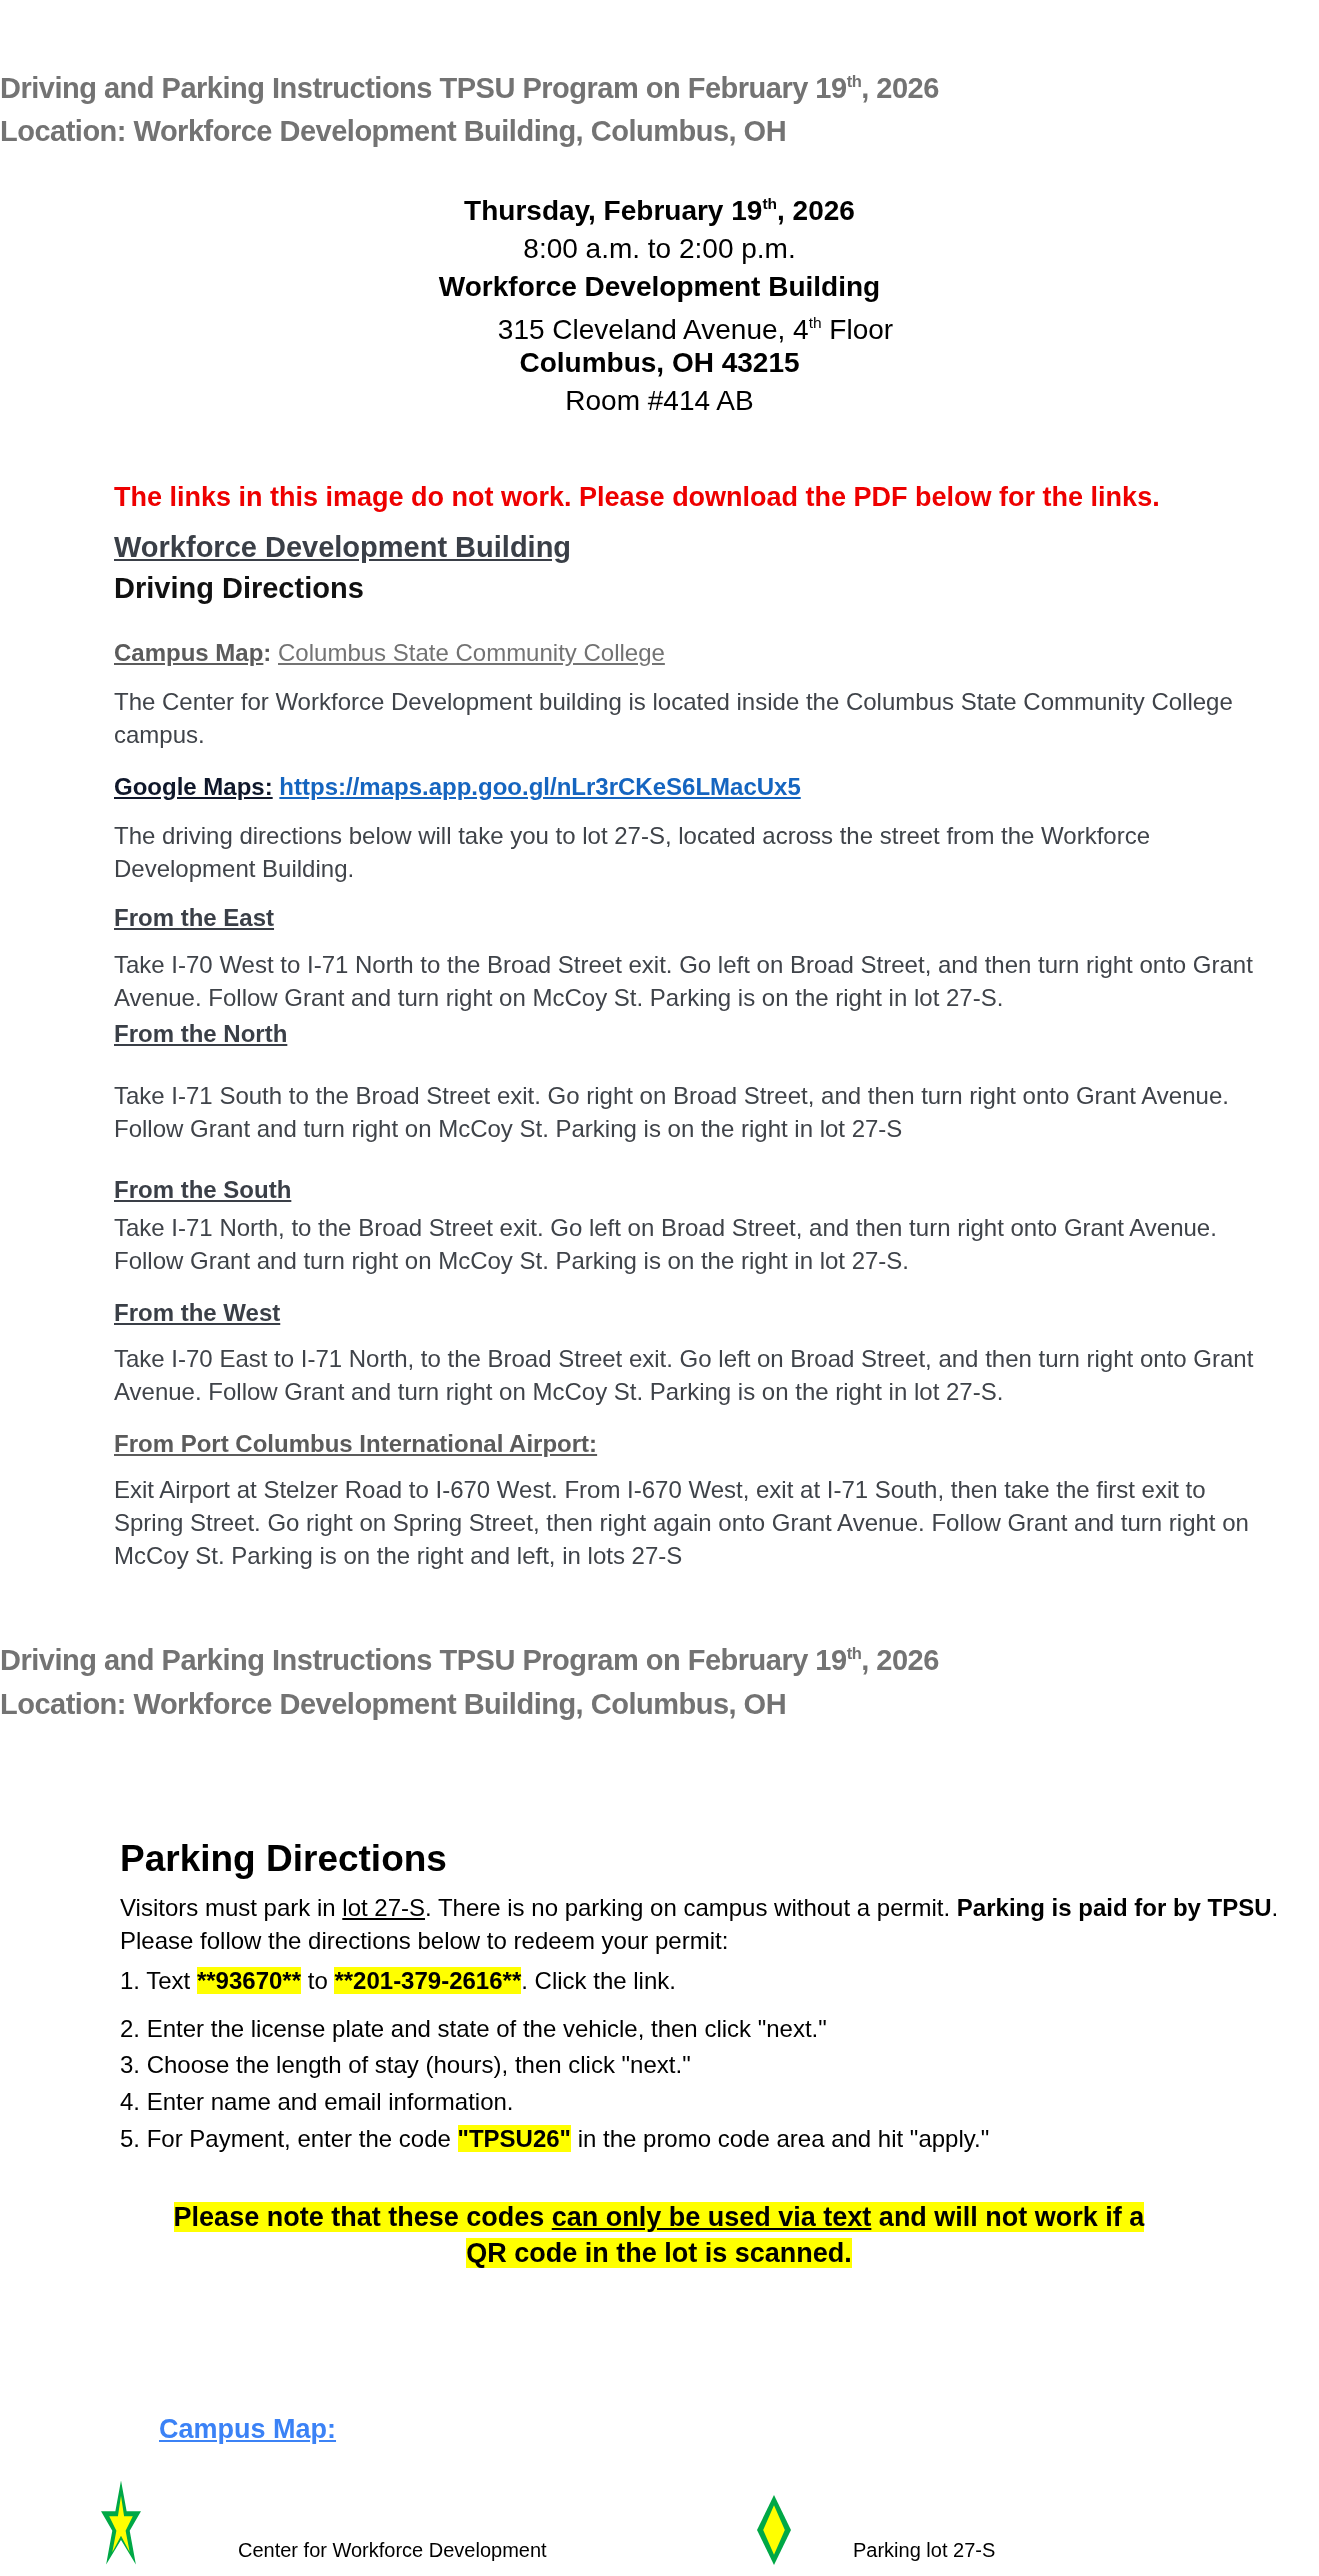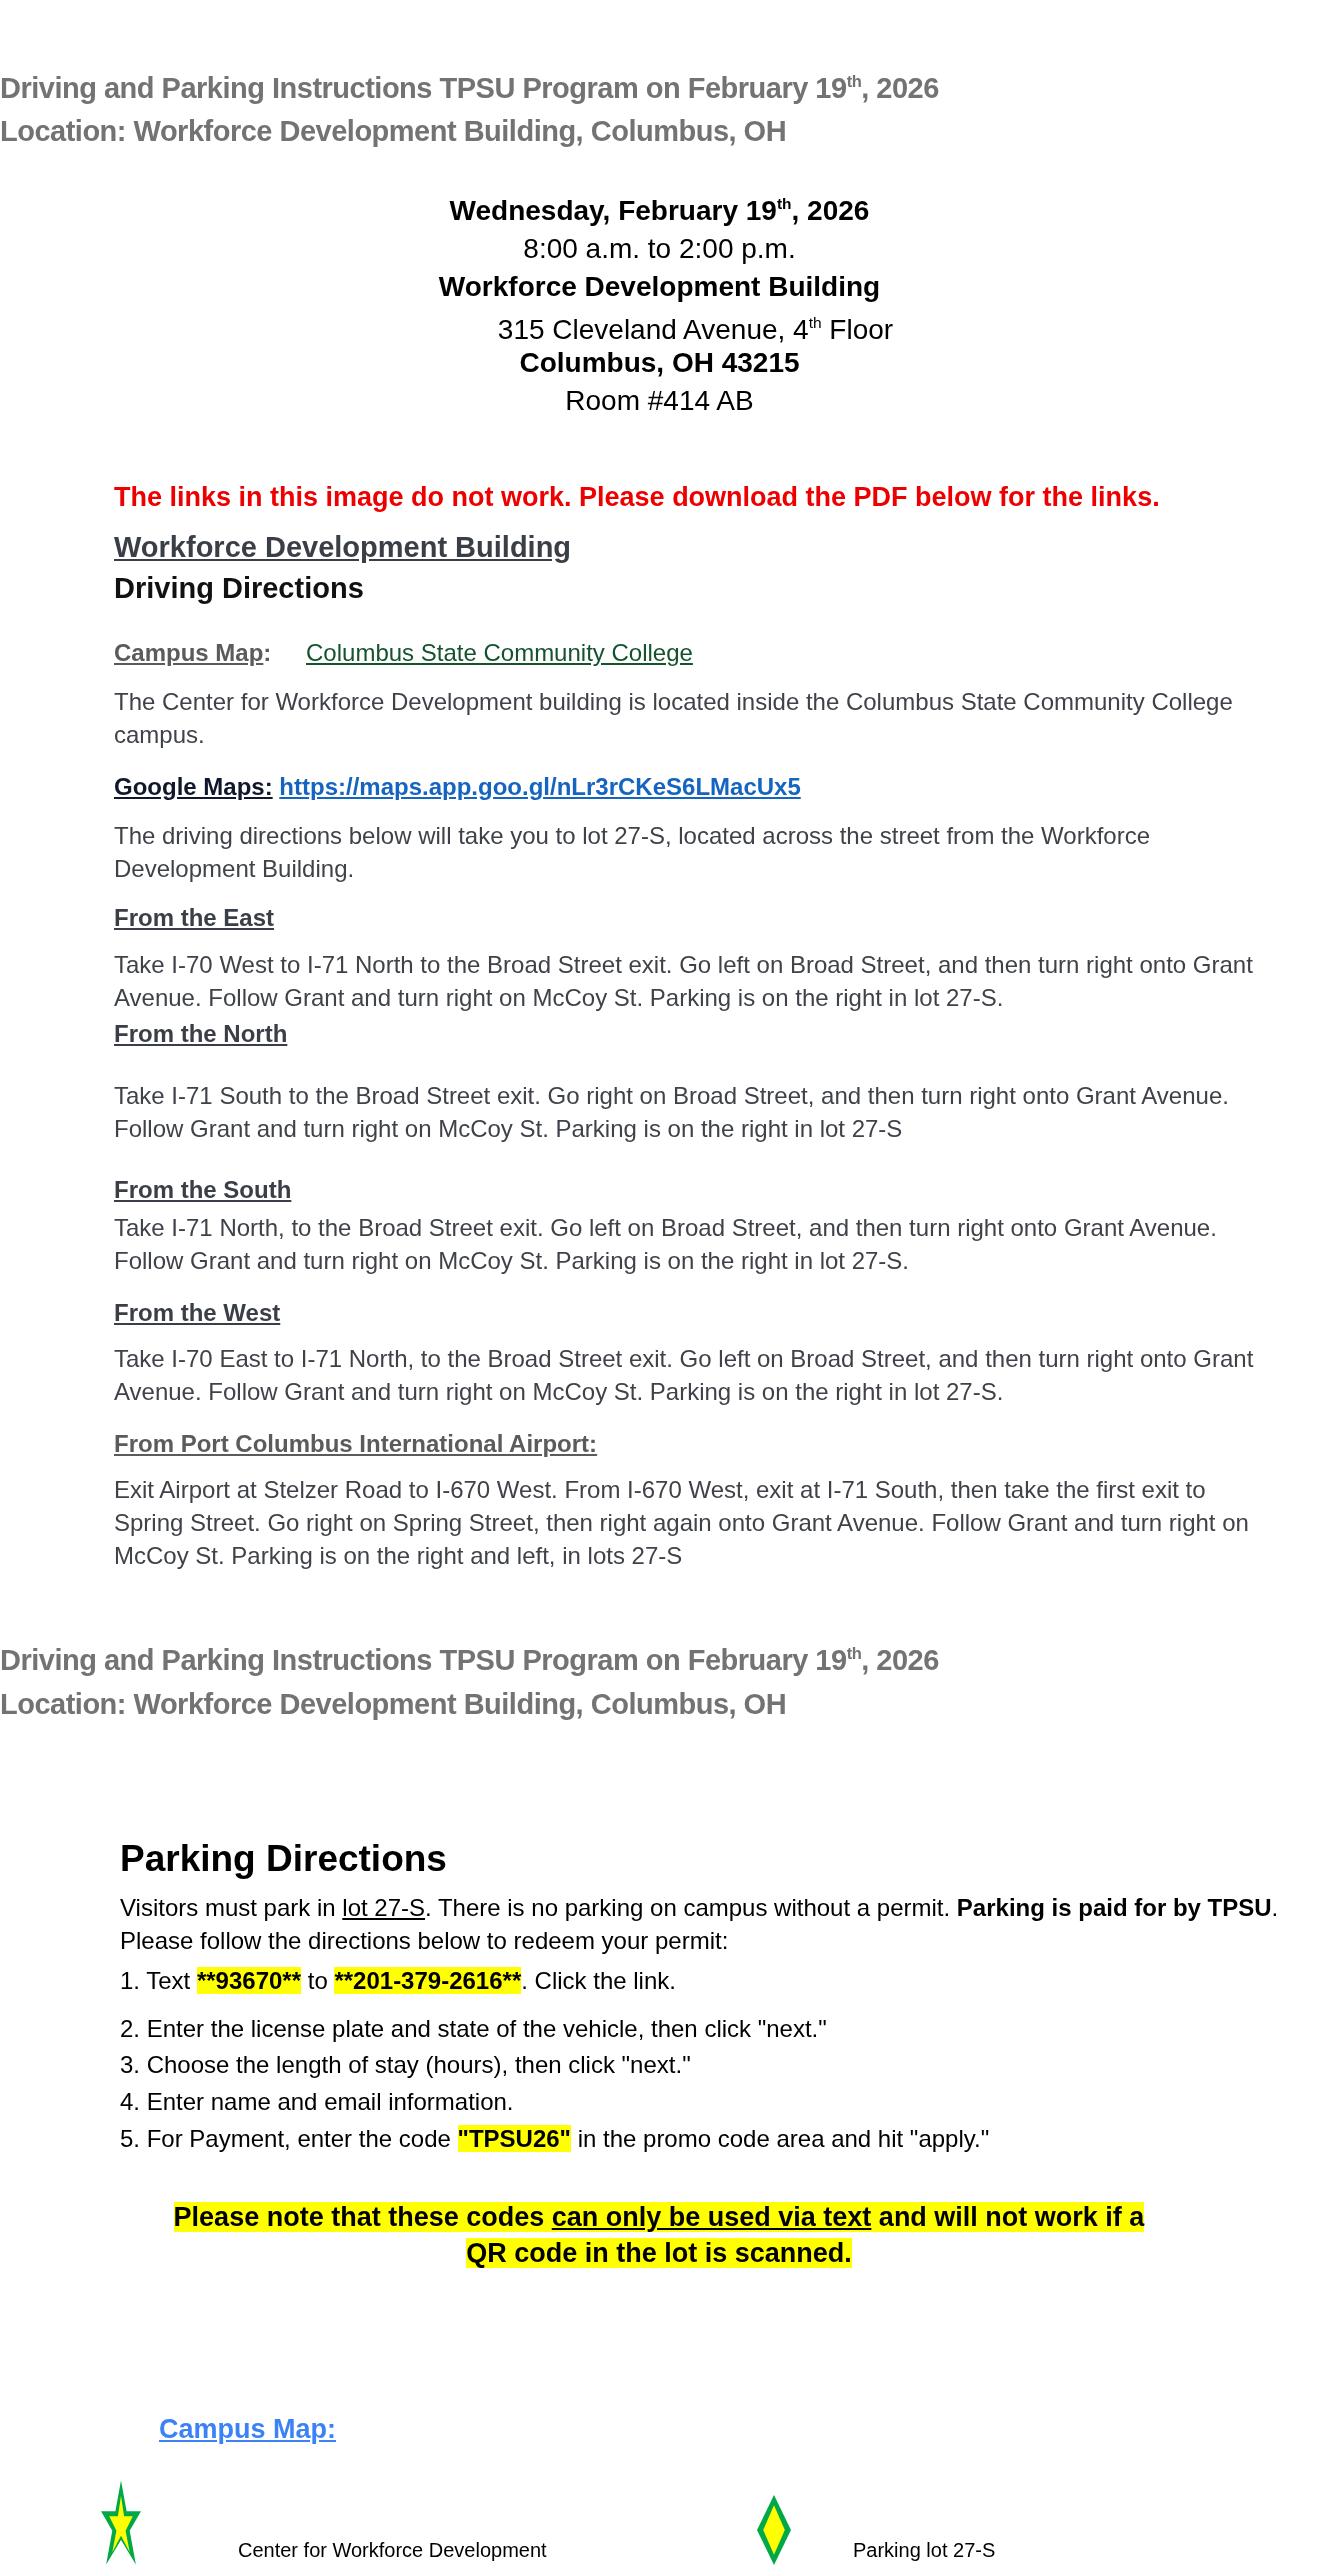--- a/index.html
+++ b/index.html
@@ -9,42 +9,42 @@
   .title sup { font-size: 16.5px; vertical-align: 11.3px; line-height: 0; }
   .info { left: 0; width: 1319px; text-align: center; font-size: 28px; line-height: 38px; color: #000; }
   .info .b { font-weight: bold; }
   .info sup { font-size: 15.5px; vertical-align: 11.3px; line-height: 0; }
   .warn { left: 114px; font-size: 27px; font-weight: bold; color: #ee0000; white-space: nowrap; }
   .h-under { left: 114px; font-size: 29px; font-weight: bold; color: #3a3f47; text-decoration: underline; white-space: nowrap; }
   .h-plain { left: 114px; font-size: 29px; font-weight: bold; color: #111; white-space: nowrap; }
   .para { left: 114px; width: 1164px; font-size: 24px; line-height: 33px; color: #3f4349; }
   .sub { left: 114px; font-size: 24px; font-weight: bold; color: #3a3f47; text-decoration: underline; white-space: nowrap; }
   .lbl-gray { color: #5b5b5b; font-weight: bold; text-decoration: underline; }
-  .link { color: #14532d; text-decoration: underline; margin-left: 28px; }
+  .link { color: #737373; text-decoration: underline; }
   .link-b { color: #1565c0; text-decoration: underline; font-weight: bold; }
   .pk { left: 120px; width: 1159px; font-size: 24px; line-height: 33px; color: #000; }
   .pk .b { font-weight: bold; }
   .pk .u { text-decoration: underline; }
   .hl { background: #ffff00; font-weight: bold; }
   .note { left: 144px; width: 1030px; text-align: center; font-size: 27px; line-height: 36px; font-weight: bold; color: #000; }
   .note span.bg { background: #ffff00; }
   .note .u { text-decoration: underline; }
   .cmap { left: 159px; font-size: 27px; font-weight: bold; text-decoration: underline; color: #3b82f6; }
   .legend-txt { font-size: 20px; color: #000; white-space: nowrap; }
 </style>
 </head>
 <body>
 
 <div class="abs title" style="top:67px;">
   <span>Driving and Parking Instructions TPSU Program on February 19</span><sup>th</sup><span>, 2026</span>
 </div>
 <div class="abs title" style="top:110px;">Location: Workforce Development Building, Columbus, OH</div>
 
 <div class="abs info" style="top:192px;">
-  <span class="b">Wednesday, February 19</span><sup class="b">th</sup><span class="b">, 2026</span>
+  <span class="b">Thursday, February 19</span><sup class="b">th</sup><span class="b">, 2026</span>
 </div>
 <div class="abs info" style="top:230px;">8:00 a.m. to 2:00 p.m.</div>
 <div class="abs info b" style="top:268px;font-weight:bold;">Workforce Development Building</div>
 <div class="abs info" style="top:311px;margin-left:36px;">
   <span>315 Cleveland Avenue, 4</span><sup>th</sup><span> Floor</span>
 </div>
 <div class="abs info" style="top:344px;font-weight:bold;">Columbus, OH 43215</div>
 <div class="abs info" style="top:382px;">Room #414 AB</div>
 
 <div class="abs warn" style="top:482px;">The links in this image do not work. Please download the PDF below for the links.</div>

